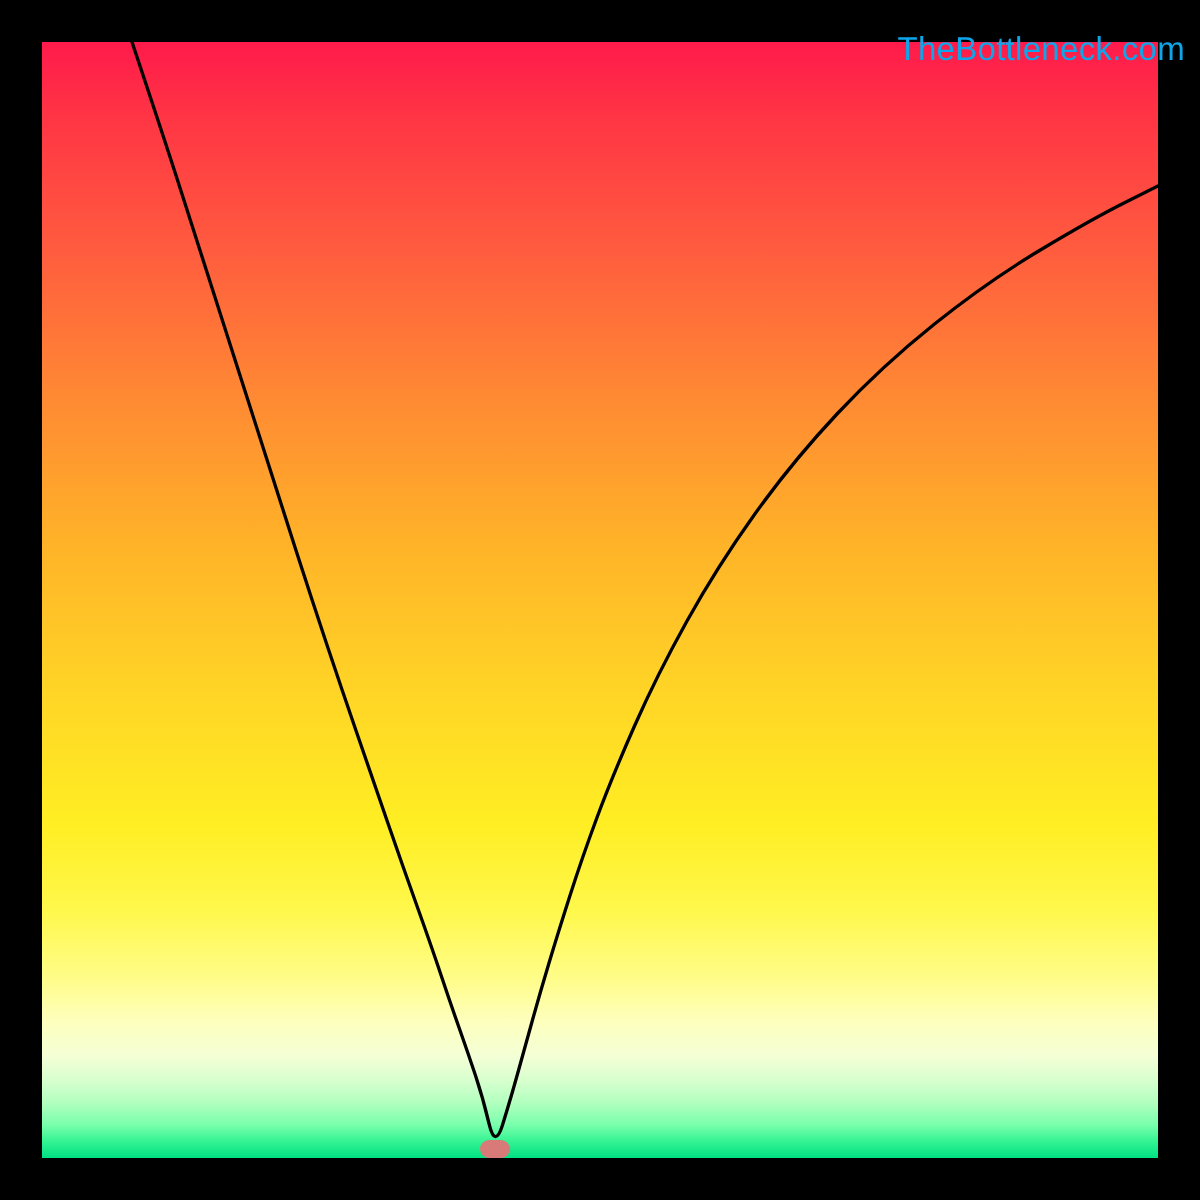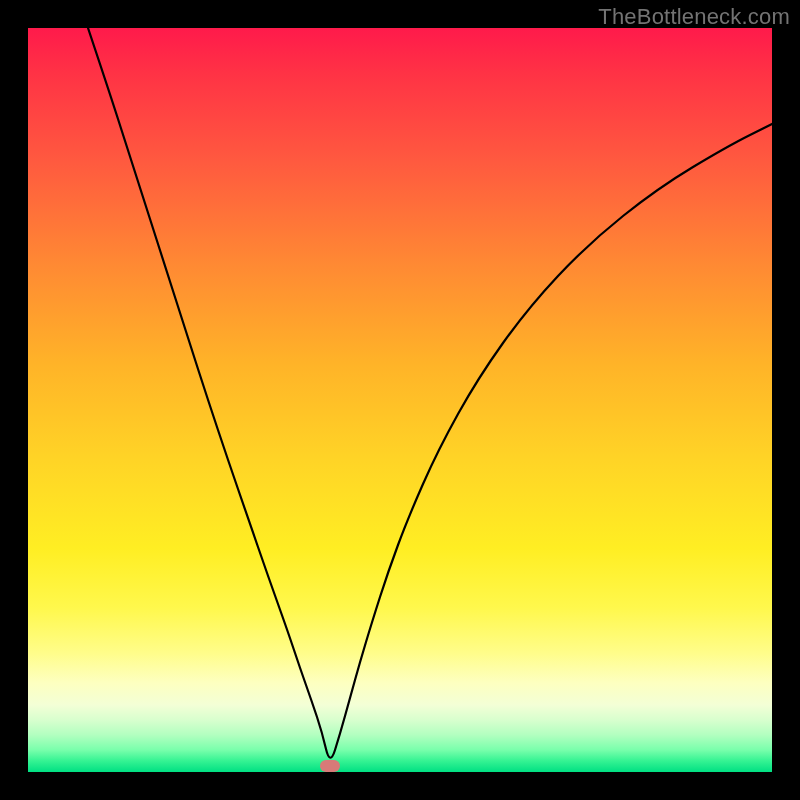--- a/index.html
+++ b/index.html
@@ -61,23 +61,23 @@
   .marker {
     position: absolute;
     width: 20px;
     height: 12px;
     background: #d87a78;
     border-radius: 6px;
     transform: translate(-50%, -50%);
   }
   .watermark {
     position: absolute;
-    top: 4px;
+    top: 20px;
     right: 10px;
-    color: #737373;
+    color: #0ea5e9;
     font-size: 22px;
     font-weight: 500;
     letter-spacing: 0.2px;
   }
 </style>
 </head>
 <body>
 
 <div class="frame">
 

